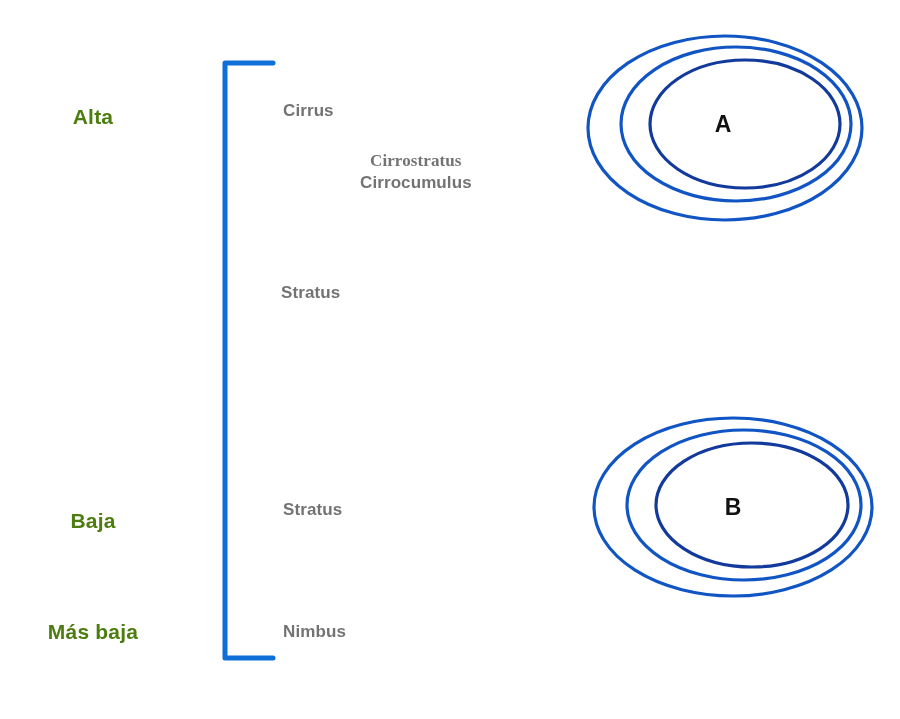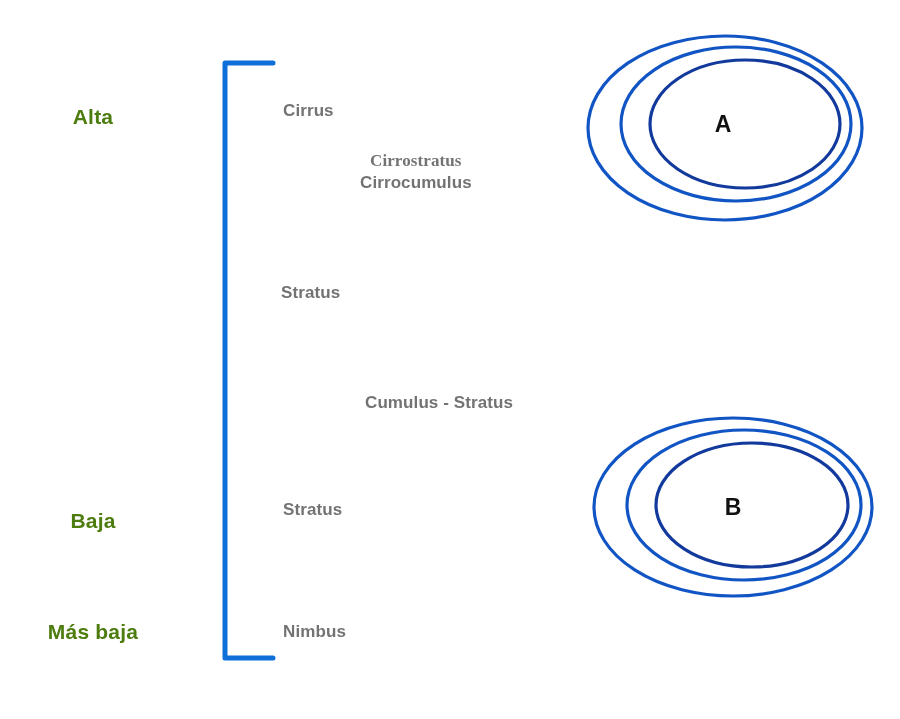--- a/index.html
+++ b/index.html
@@ -68,21 +68,20 @@
   <div class="altitude-label" style="left:93px; top:632px;">Más baja</div>
 
   <svg class="bracket-svg" viewBox="0 0 100 630">
     <path d="M 78 18 L 30 18 L 30 613 L 78 613" fill="none" stroke="#0f6fd8" stroke-width="5" stroke-linecap="round" stroke-linejoin="round"></path>
   </svg>
 
   <div class="cloud-label" style="left:283px; top:111px;">Cirrus</div>
   <div class="cloud-label" style="left:370px; top:161px;font-family:Liberation Serif, serif;">Cirrostratus</div>
   <div class="cloud-label" style="left:360px; top:183px;">Cirrocumulus</div>
   <div class="cloud-label" style="left:281px; top:293px;">Stratus</div>
-  <div class="cloud-label" style="left:365px; top:403px;">Cumulus - Stratus</div>
   <div class="cloud-label" style="left:283px; top:510px;">Stratus</div>
   <div class="cloud-label" style="left:283px; top:632px;">Nimbus</div>
 
   <div class="cloud-group" style="left:0; top:0; width:900px; height:260px;">
     <svg class="cloud-svg" width="900" height="260" viewBox="0 0 900 260">
       <ellipse cx="725" cy="128" rx="137" ry="92" fill="none" stroke="#1155c4" stroke-width="3.2"></ellipse>
       <ellipse cx="736" cy="124" rx="115" ry="77" fill="none" stroke="#1155c4" stroke-width="3.2"></ellipse>
       <ellipse cx="745" cy="124" rx="95" ry="64" fill="none" stroke="#12399c" stroke-width="3.2"></ellipse>
     </svg>
     <div class="cloud-letter" style="left:723px; top:124px;">A</div>

